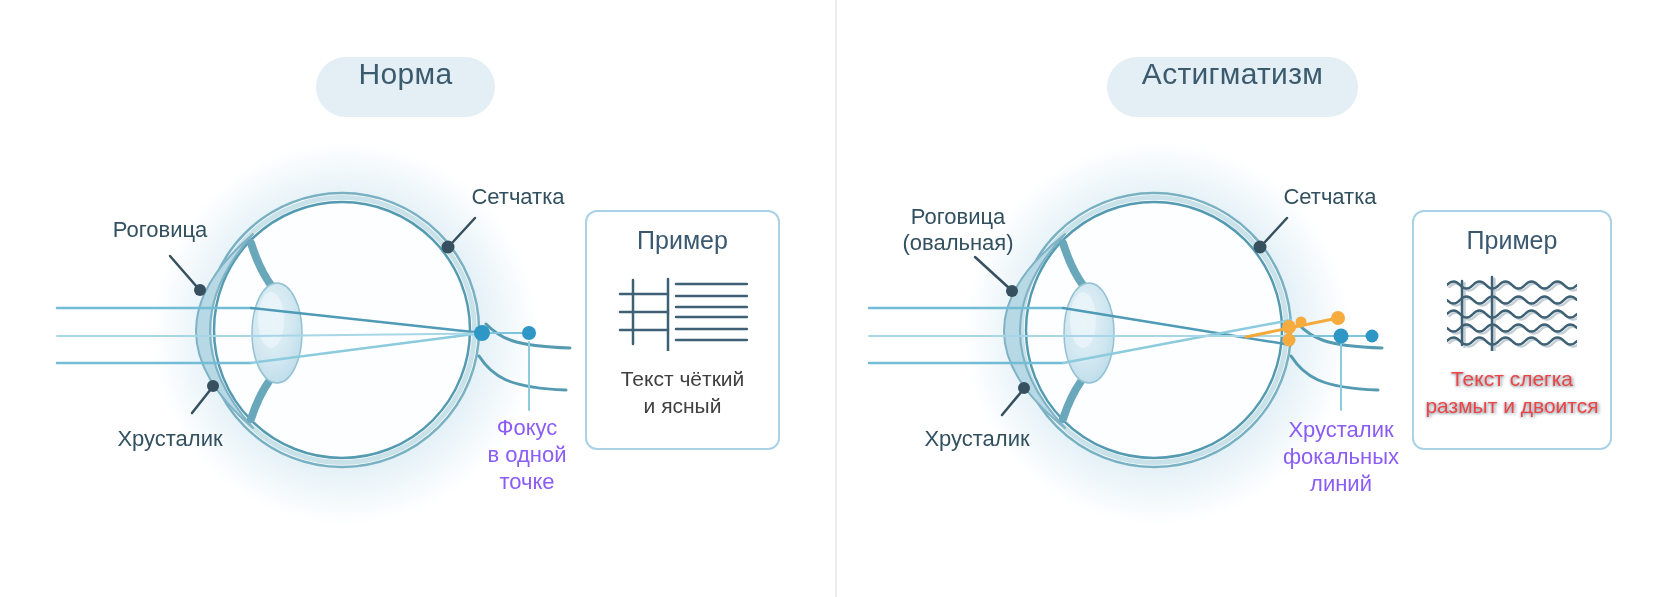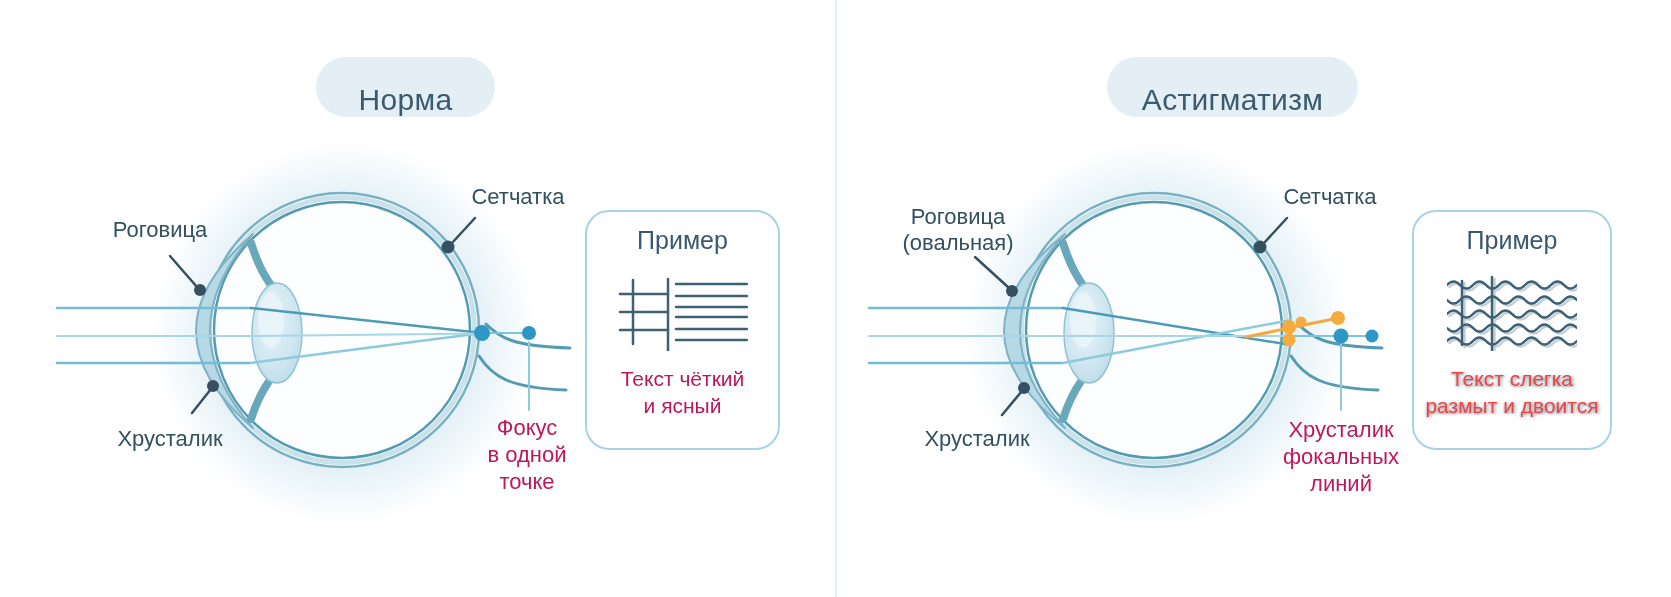--- a/index.html
+++ b/index.html
@@ -3,37 +3,37 @@
 <meta charset="utf-8">
 <style>
   html,body{margin:0;padding:0;background:#ffffff;}
   #canvas{
     position:relative;width:1671px;height:597px;background:#ffffff;overflow:hidden;
     font-family:"Liberation Sans",sans-serif;color:#32505f;
   }
   .abs{position:absolute;}
   .pill{
     background:#e3eff5;border-radius:30px;height:60px;
-    display:flex;align-items:flex-end;justify-content:center;
+    display:flex;align-items:flex-start;justify-content:center;
     font-size:30px;font-weight:500;color:#3b5a6d;letter-spacing:.3px;
   }
   .lbl{
     font-size:22px;line-height:26px;color:#32505f;text-align:center;white-space:pre-line;
   }
   .lbl-blue{
-    font-size:22px;line-height:27px;color:#be185d;text-align:center;white-space:pre-line;
+    font-size:22px;line-height:27px;color:#8b5cf6;text-align:center;white-space:pre-line;
   }
   .card{
-    background:#ffffff;border:2px solid #a9d2e6;border-radius:24px;
+    background:#ffffff;border:2px solid #a9d2e6;border-radius:12px;
     display:flex;flex-direction:column;align-items:center;box-sizing:border-box;padding-top:14px;
   }
   .card-title{font-size:25px;color:#3a5870;text-align:center;}
   .card-icon{margin-top:20px;}
   .card-caption{
-    margin-top:14px;font-size:21px;line-height:27px;color:#be185d;text-align:center;white-space:pre-line;
+    margin-top:14px;font-size:21px;line-height:27px;color:#404040;text-align:center;white-space:pre-line;
   }
   .caption-blurred{
     color:#ef4444;
     text-shadow:2px 1px 3px rgba(63,93,112,.5),-1px 1px 2px rgba(63,93,112,.35);
     filter:blur(.4px);
   }
   .divider{background:#e8edf1;}
   svg{display:block;}
 </style>
 </head>

